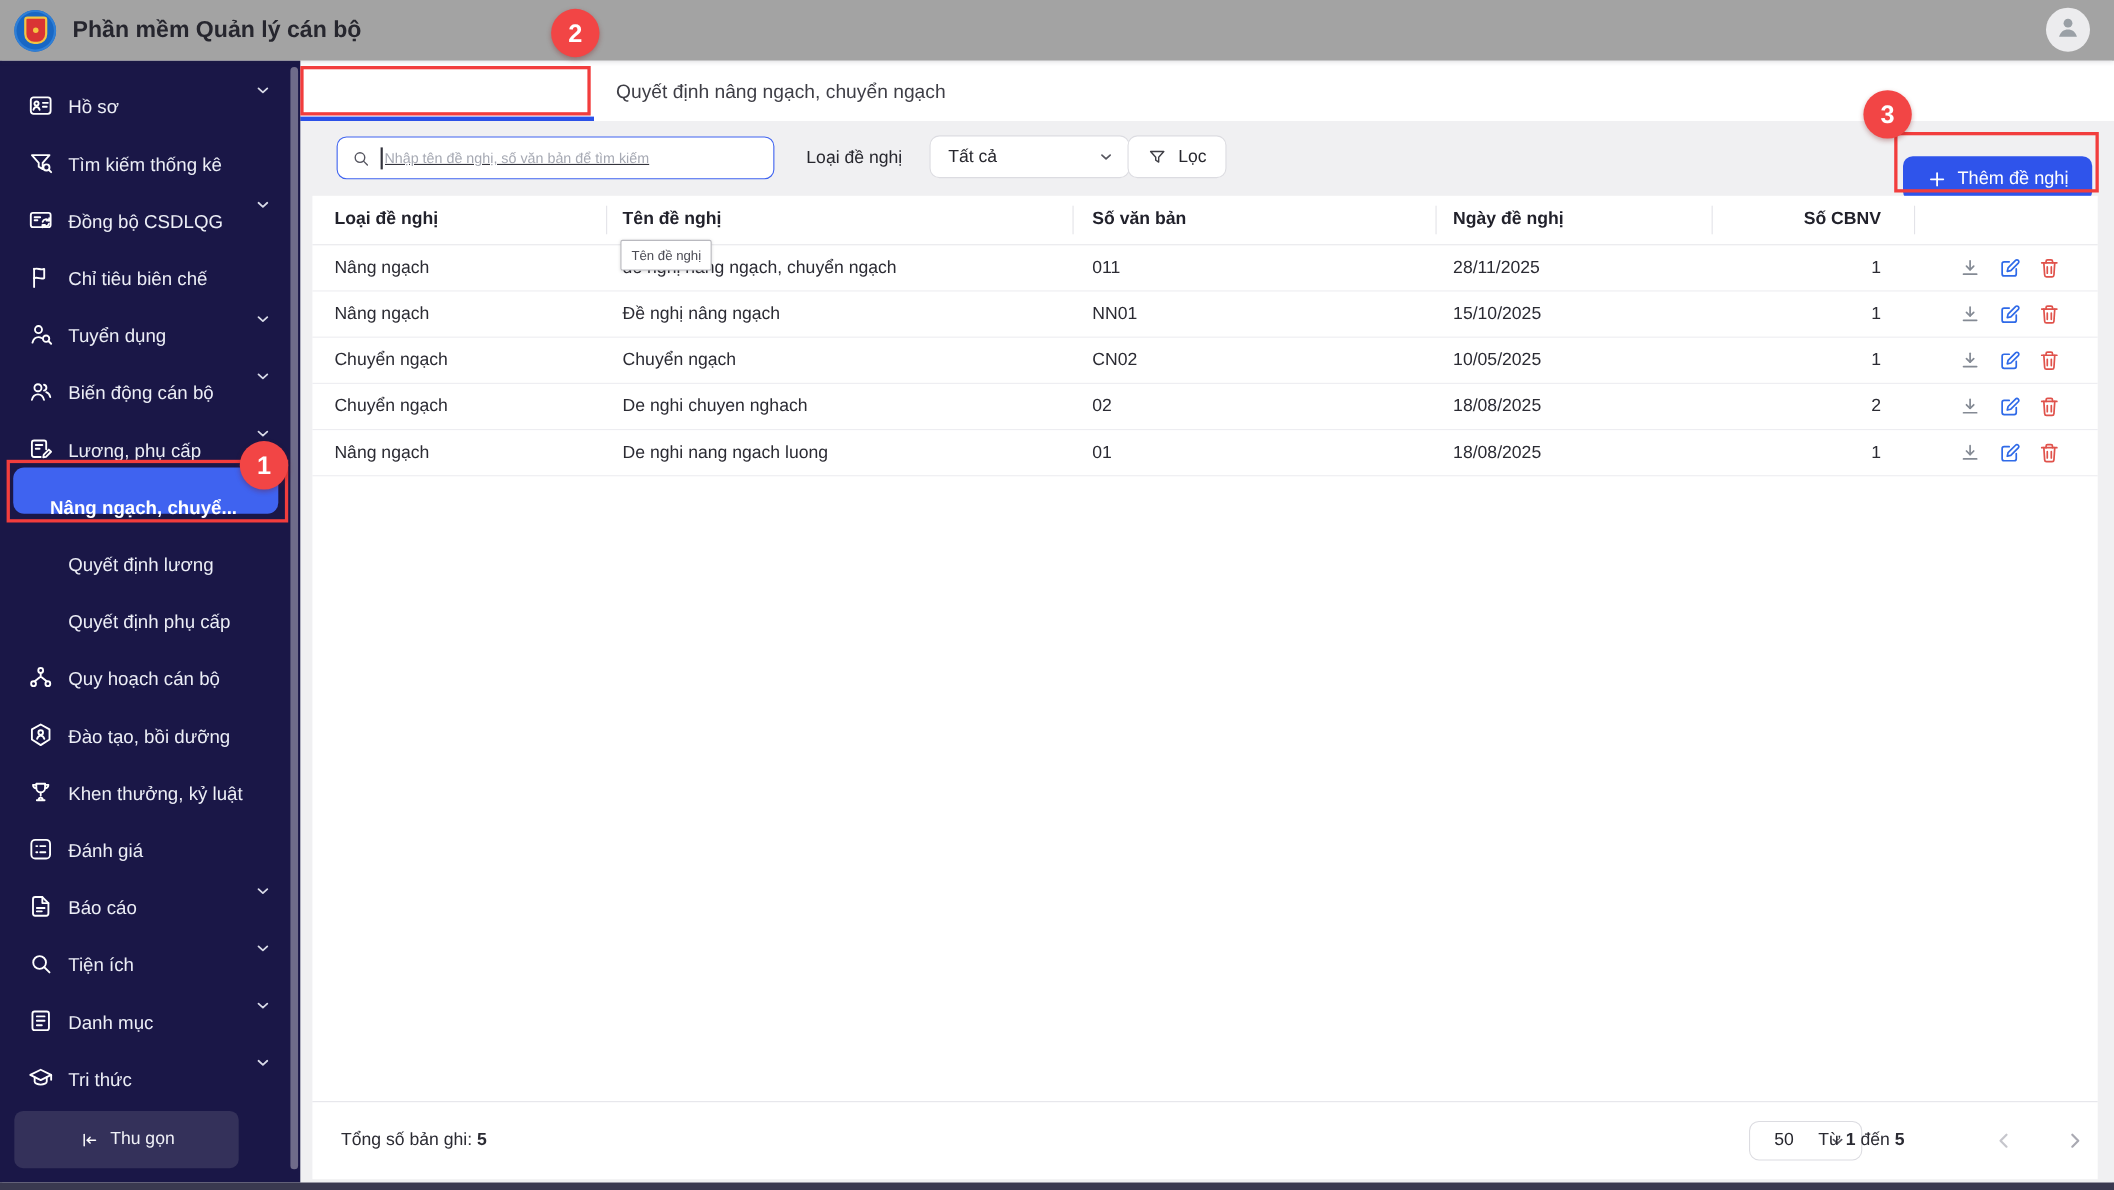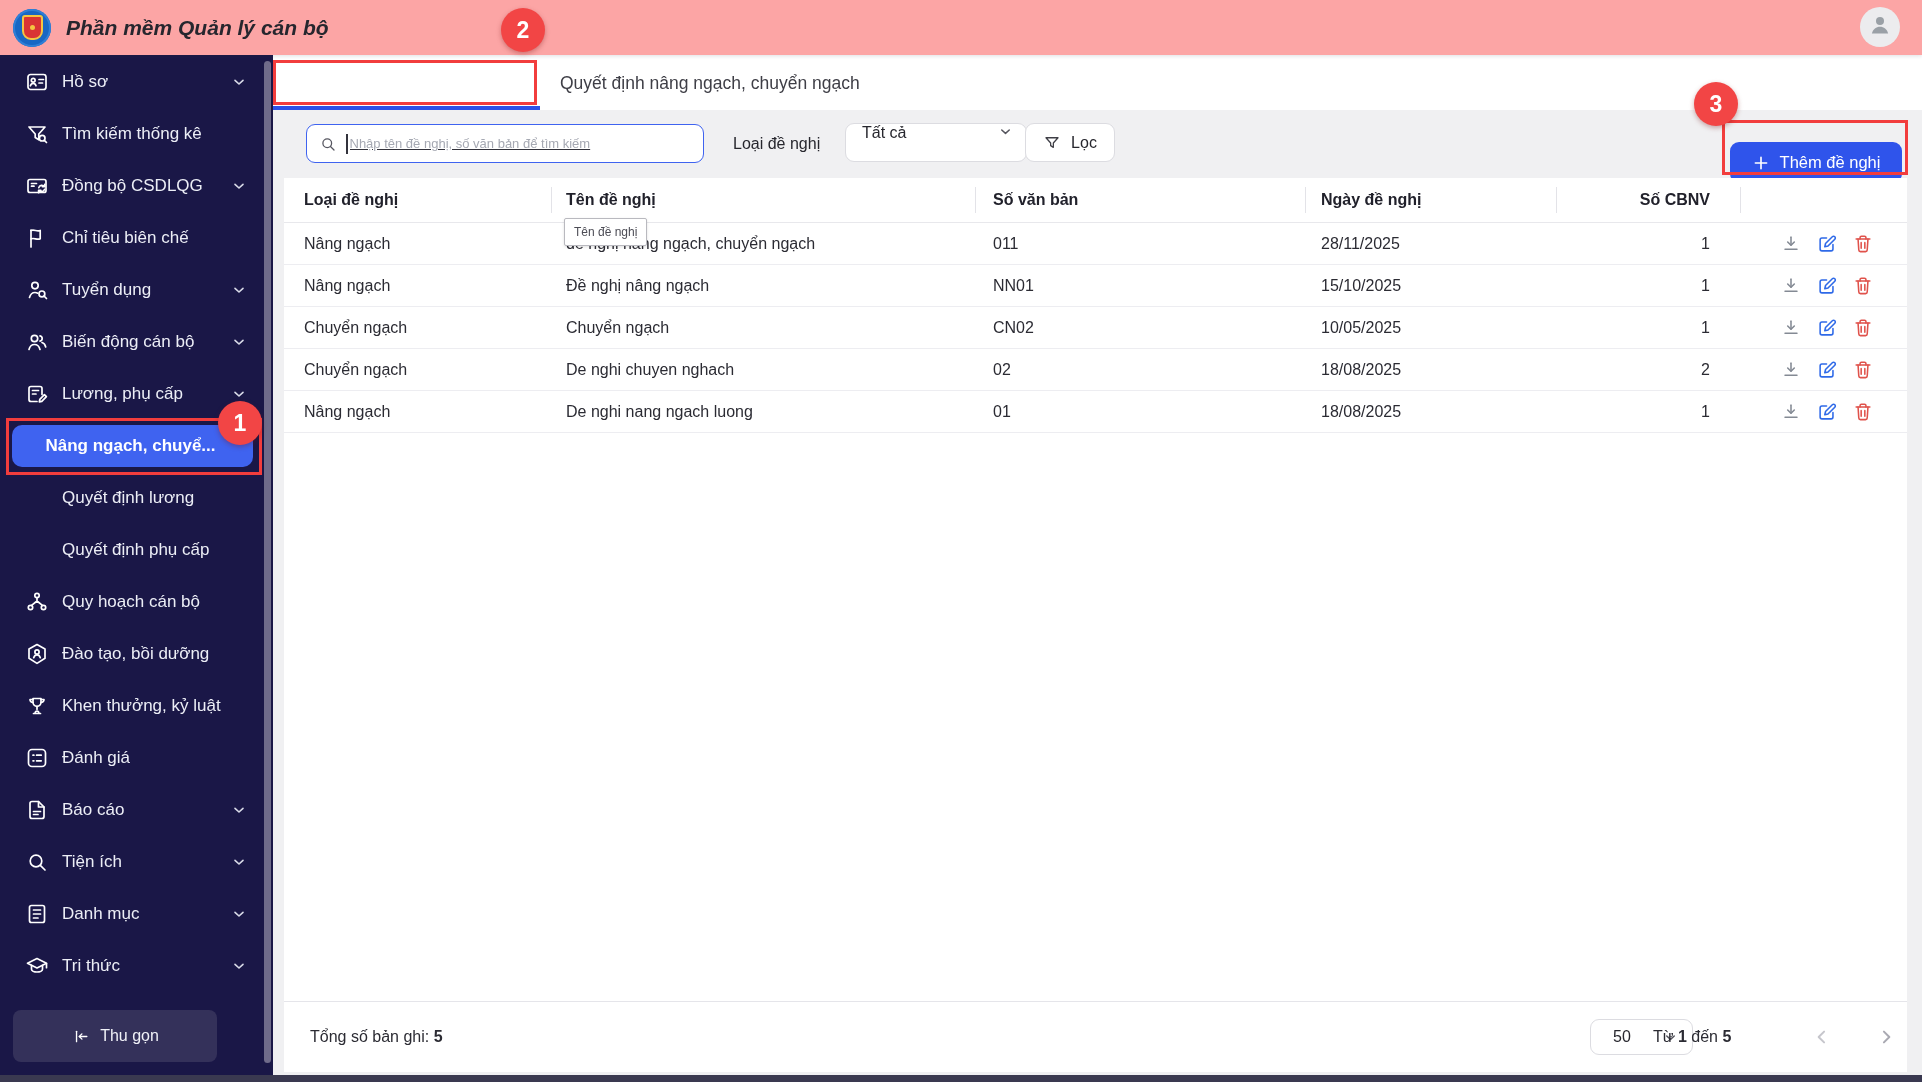--- a/index.html
+++ b/index.html
@@ -1,36 +1,36 @@
 <!DOCTYPE html>
 <html><head>
 <meta charset="utf-8">
 <style>
   html,body{margin:0;padding:0;background:#c9c9cc;}
   .app{position:relative;width:1922px;height:1082px;background:#fff;overflow:hidden;
        font-family:"Liberation Sans","DejaVu Sans",sans-serif;outline:2px solid #d5d5d8;outline-offset:-2px;}
 
   
-  .topbar{position:absolute;left:0;top:0;width:100%;height:55px;background:#fca5a5;z-index:6;
-          box-shadow:0 1px 4px rgba(40,40,60,.15);display:flex;align-items:center;font-style:italic;}
+  .topbar{position:absolute;left:0;top:0;width:100%;height:55px;background:#a3a3a3;z-index:6;
+          box-shadow:0 1px 4px rgba(40,40,60,.15);display:flex;align-items:center;}
   .logo{margin-left:13px;width:38px;height:38px;border-radius:50%;background:#1867c4;flex:0 0 auto;
         display:flex;align-items:center;justify-content:center;box-shadow:inset 0 0 0 2px #2f7fd6;}
   .logo .shield{width:17px;height:21px;background:#d93434;border:2px solid #f4c542;
         border-radius:3px 3px 9px 9px;display:flex;align-items:center;justify-content:center;}
   .logo .dot{width:5px;height:5px;background:#f4c542;border-radius:50%;}
   .app-title{margin-left:15px;font-size:21px;font-weight:700;color:#26262e;}
   .avatar{position:absolute;right:22px;top:7px;width:40px;height:40px;border-radius:50%;background:#ececee;
           display:flex;align-items:center;justify-content:center;cursor:pointer;}
   .avatar svg{width:26px;height:26px;}
 
   
   .sidebar{position:absolute;left:0;top:55px;bottom:7px;width:273px;background:#1a1747;z-index:4;}
   .sb-scroll{position:absolute;right:2px;top:6px;bottom:12px;width:7px;border-radius:4px;background:#6f6b8a;}
   .side-items{position:absolute;top:1px;left:0;width:261px;}
-  .side-item{height:52px;display:flex;align-items:center;padding-left:25px;color:#eceef6;font-size:17px;
+  .side-item{height:52px;display:flex;align-items:flex-end;padding-left:25px;color:#eceef6;font-size:17px;
              cursor:pointer;position:relative;box-sizing:border-box;}
   .side-item .icon{width:24px;height:24px;margin-right:13px;color:#fff;flex:0 0 auto;}
   .side-item .icon svg{width:24px;height:24px;}
   .side-item .chev{position:absolute;right:14px;top:50%;margin-top:-8px;width:16px;height:16px;color:#d9dbe8;}
   .side-item .chev svg{width:16px;height:16px;}
   .side-item.sub{padding-left:62px;}
   .side-item.active{padding-left:0;justify-content:center;font-weight:700;color:#fff;}
   .side-item.active::before{content:"";position:absolute;left:12px;right:8px;top:5px;bottom:5px;
              background:#3f63f0;border-radius:10px;}
   .side-item .lbl{position:relative;white-space:nowrap;}
@@ -54,21 +54,21 @@
   .searchbox{position:absolute;left:33px;top:14px;width:398px;height:39px;background:#fff;
              border:1.5px solid #3f63f0;border-radius:9px;display:flex;align-items:center;box-sizing:border-box;}
   .searchbox .sicon{margin-left:12px;width:18px;height:18px;color:#565660;flex:0 0 auto;}
   .searchbox .sicon svg{width:18px;height:18px;}
   .searchbox .caret{width:1.5px;height:20px;background:#33333c;margin-left:9px;flex:0 0 auto;}
   .searchbox input{border:none;outline:none;flex:1;margin-left:0;font-size:13px;color:#33333c;
              font-family:inherit;background:transparent;text-decoration:underline;}
   .searchbox input::placeholder{color:#a6a9b3;}
   .flabel{position:absolute;left:460px;top:0;height:68px;line-height:68px;font-size:16px;font-weight:500;color:#27272e;}
   .fselect{position:absolute;left:572px;top:13px;width:182px;height:39px;background:#fff;border:1px solid #dcdce1;
-           border-radius:9px;box-sizing:border-box;display:flex;align-items:flex-start;cursor:pointer;}
+           border-radius:9px;box-sizing:border-box;display:flex;align-items:center;cursor:pointer;}
   .fselect .val{margin-left:16px;font-size:16px;color:#27272e;}
   .fselect .chev{position:absolute;right:13px;width:15px;height:15px;color:#55555e;}
   .fselect .chev svg{width:15px;height:15px;}
   .locbtn{position:absolute;left:752px;top:13px;width:90px;height:39px;background:#fff;border:1px solid #dcdce1;
           border-radius:9px;box-sizing:border-box;display:flex;align-items:center;justify-content:center;gap:10px;
           font-size:16px;color:#27272e;cursor:pointer;}
   .locbtn .icon{width:18px;height:18px;color:#3f3f46;}
   .locbtn .icon svg{width:18px;height:18px;}
   .addbtn{position:absolute;left:1457px;top:32px;width:172px;height:41px;background:#2f54eb;border-radius:9px;
           color:#fff;display:flex;align-items:center;justify-content:center;gap:10px;font-size:16.5px;cursor:pointer;}

